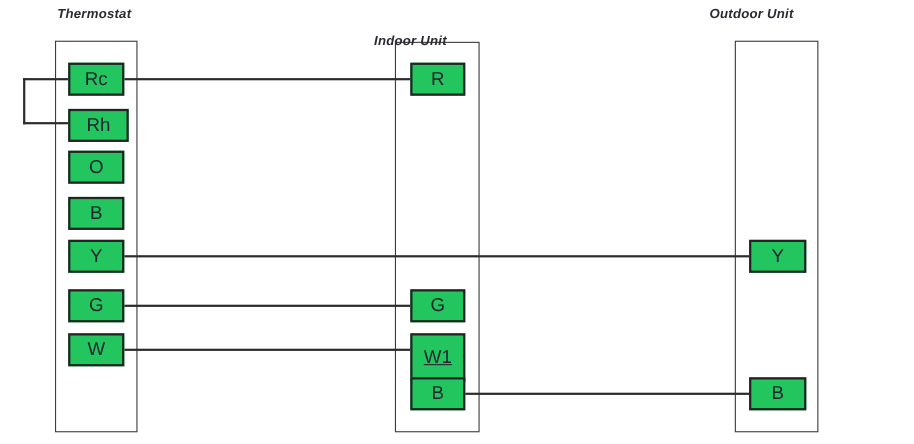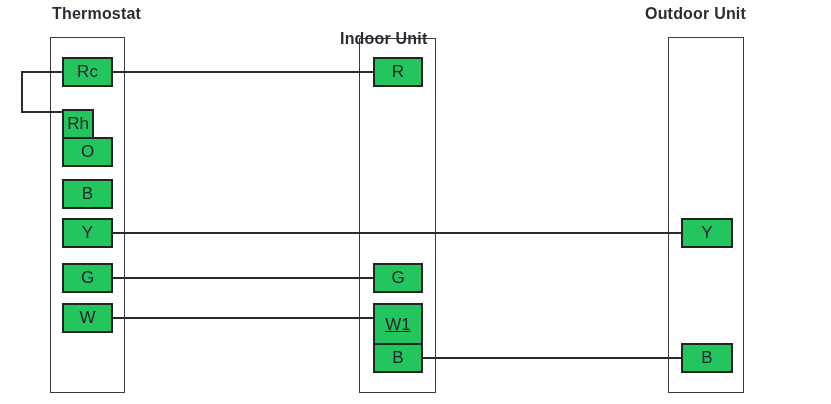--- a/index.html
+++ b/index.html
@@ -1,22 +1,22 @@
 <!DOCTYPE html>
 <html><head>
 <meta charset="utf-8">
 <style>
   html,body{margin:0;padding:0;background:#ffffff;}
   .canvas{
     position:relative;width:831px;height:404px;background:#ffffff;
     font-family:"Liberation Sans",sans-serif;overflow:hidden;
   }
   .unit-title{
-    position:absolute;font-size:16px;font-weight:600;color:#2c2a33;
-    letter-spacing:0.2px;white-space:nowrap;z-index:3;
+    position:absolute;font-size:12px;font-weight:600;color:#2c2a33;
+    letter-spacing:0.2px;white-space:nowrap;z-index:3;font-style:italic;
   }
   #title-thermostat{left:52px;top:5px;}
   #title-indoor{left:340px;top:5px;margin-top:25px;}
   #title-outdoor{left:645px;top:5px;}
   .unit-box{
     position:absolute;border:1.3px solid #3a3a3a;background:transparent;
     box-sizing:border-box;z-index:0;
   }
   #box-thermostat{left:50px;top:37px;width:75px;height:356px;}
   #box-indoor{left:359px;top:38px;width:77px;height:355px;}
@@ -45,21 +45,21 @@
       <div class="wire" style="left: 21px; top: 71px; width: 41px; height: 2px; background: rgb(43, 43, 43);"></div>
       <div class="wire" style="left: 21px; top: 111px; width: 41px; height: 2px; background: rgb(43, 43, 43);"></div>
       <div class="wire" style="left: 113px; top: 71px; width: 260px; height: 2px; background: rgb(43, 43, 43);"></div>
       <div class="wire" style="left: 113px; top: 232px; width: 568px; height: 2px; background: rgb(43, 43, 43);"></div>
       <div class="wire" style="left: 113px; top: 277px; width: 260px; height: 2px; background: rgb(43, 43, 43);"></div>
       <div class="wire" style="left: 113px; top: 317px; width: 260px; height: 2px; background: rgb(43, 43, 43);"></div>
       <div class="wire" style="left: 423px; top: 357px; width: 258px; height: 2px; background: rgb(43, 43, 43);"></div>
     </div>
   <div id="layer-terminals">
       <div class="terminal" style="left: 62px; top: 57px; width: 51px; height: 30px;">Rc</div>
-      <div class="terminal" style="left: 62px; top: 109px; width: 32px; height: 30px;">Rh</div>
+      <div class="terminal" style="left: 62px; top: 99px; width: 55px; height: 30px;">Rh</div>
       <div class="terminal" style="left: 62px; top: 137px; width: 51px; height: 30px;">O</div>
       <div class="terminal" style="left: 62px; top: 179px; width: 51px; height: 30px;">B</div>
       <div class="terminal" style="left: 62px; top: 218px; width: 51px; height: 30px;">Y</div>
       <div class="terminal" style="left: 62px; top: 263px; width: 51px; height: 30px;">G</div>
       <div class="terminal" style="left: 62px; top: 303px; width: 51px; height: 30px;">W</div>
       <div class="terminal" style="left: 373px; top: 57px; width: 50px; height: 30px;">R</div>
       <div class="terminal" style="left: 373px; top: 263px; width: 50px; height: 30px;">G</div>
       <div class="terminal" style="left: 373px; top: 303px; width: 50px; height: 44px; text-decoration: underline;">W1</div>
       <div class="terminal" style="left: 373px; top: 343px; width: 50px; height: 30px;">B</div>
       <div class="terminal" style="left: 681px; top: 218px; width: 52px; height: 30px;">Y</div>

